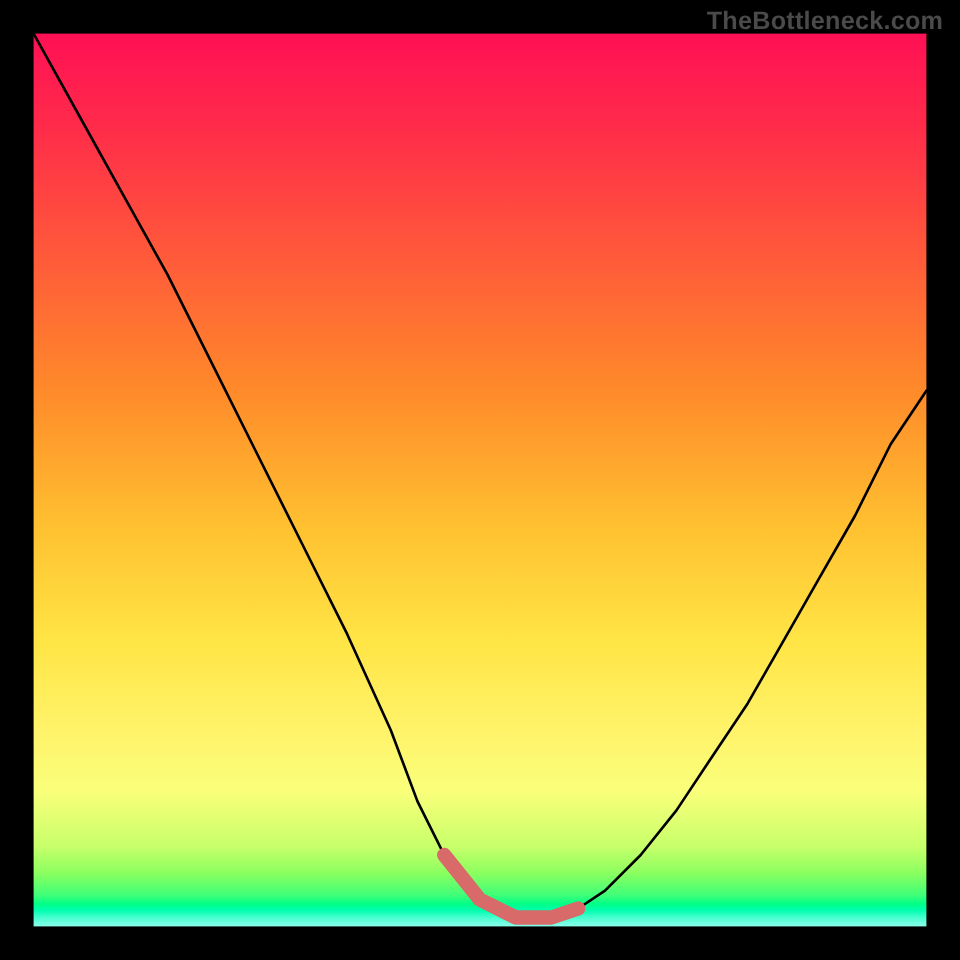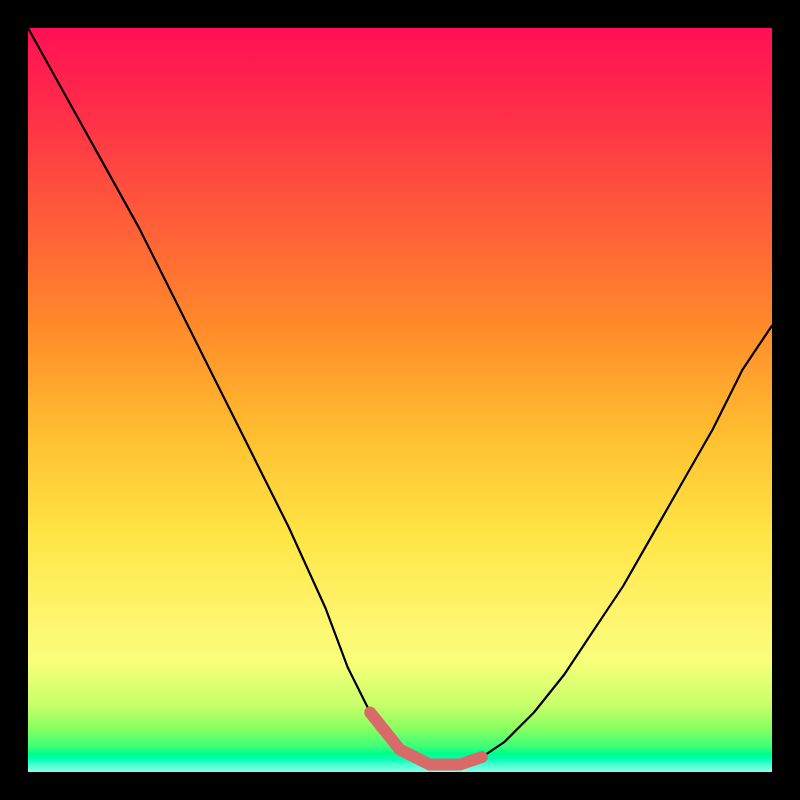--- a/index.html
+++ b/index.html
@@ -68,14 +68,15 @@
 
   <div class="plot-area"></div>
 
   <svg class="curve-layer" viewBox="0 0 744 744" preserveAspectRatio="none">
 
     <path id="curve-path" fill="none" stroke="#000" stroke-width="2.2" stroke-linecap="round" stroke-linejoin="round" d="M0.0 0.0 L37.2 67.0 L74.4 133.9 L111.6 200.9 L148.8 275.3 L186.0 349.7 L223.2 424.1 L260.4 498.5 L297.6 580.3 L319.9 639.8 L342.2 684.5 L372.0 721.7 L401.8 736.6 L431.5 736.6 L453.8 729.1 L476.2 714.2 L505.9 684.5 L535.7 647.3 L565.4 602.6 L595.2 558.0 L625.0 505.9 L654.7 453.8 L684.5 401.8 L714.2 342.2 L744.0 297.6"></path>
 
     <path id="trough-path" fill="none" stroke="#d86a6a" stroke-width="12" stroke-linecap="round" stroke-linejoin="round" d="M342.2 684.5 L372.0 721.7 L401.8 736.6 L431.5 736.6 L453.8 729.1"></path>
   </svg>
 
+  <div class="watermark">TheBottleneck.com</div>
 
 </div>
 
 </body></html>

